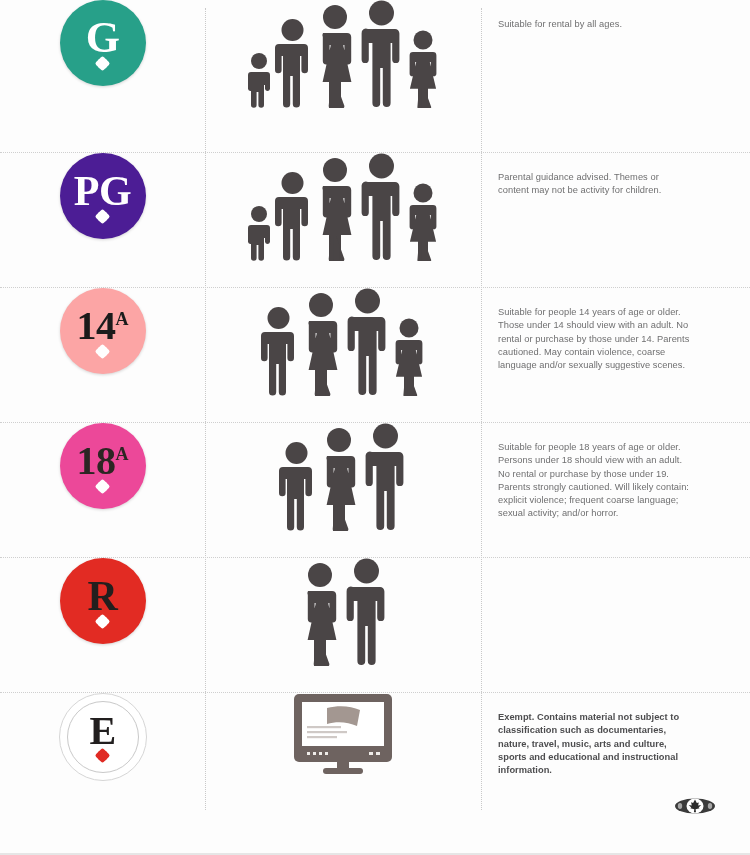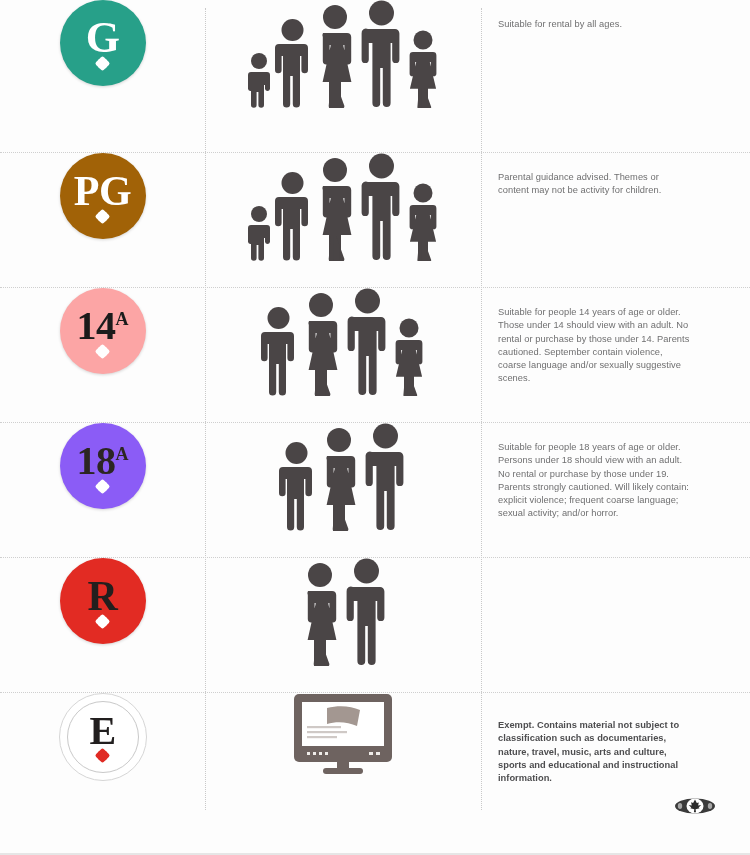--- a/index.html
+++ b/index.html
@@ -76,21 +76,20 @@
     font-size: 9.3px;
     line-height: 13.3px;
     color: #6f6f70;
     letter-spacing: 0.05px;
     margin: 0;
   }
   .desc-text.bold {
     color: #4d4d4f;
     font-weight: bold;
     letter-spacing: 0.02px;
-    margin-top: 8px;
   }
 
   
   .badge {
     position: relative;
     width: 86px;
     height: 86px;
     border-radius: 50%;
     display: flex;
     align-items: center;
@@ -136,29 +135,29 @@
   .badge .diamond::after {
     width: 5px; height: 11px;
     left: 3px; top: 0;
     border-radius: 3px;
   }
 
   .badge-g   { background: #27A089; }
   .badge-g   .glyph { color: #ffffff; font-size: 44px; }
   .badge-g   .diamond { background: #ffffff; }
 
-  .badge-pg  { background: #a16207; text-align: right; }
+  .badge-pg  { background: #4c1d95; text-align: right; }
   .badge-pg  .glyph { color: #ffffff; font-size: 42px; }
   .badge-pg  .diamond { background: #ffffff; }
 
   .badge-14a { background: #fca5a5; }
   .badge-14a .glyph { color: #1b1b1b; font-size: 40px; }
   .badge-14a .diamond { background: #ffffff; }
 
-  .badge-18a { background: #8b5cf6; align-items: center; }
+  .badge-18a { background: #ec4899; align-items: center; }
   .badge-18a .glyph { color: #2c2623; font-size: 40px; }
   .badge-18a .diamond { background: #ffffff; }
 
   .badge-r   { background: #E22B23; }
   .badge-r   .glyph { color: #231f1e; font-size: 42px; }
   .badge-r   .diamond { background: #ffffff; }
 
   .badge-e {
     background: #ffffff;
     border: 1px solid #d6d6d6;
@@ -310,21 +309,21 @@
           </svg>
           <svg class="fig" width="34" height="78" viewBox="0 0 34 78">
             <circle cx="17" cy="10" r="9.5" fill="#4a4546"></circle>
             <path d="M7 22h20a3.4 3.4 0 0 1 3.4 3.4v18a2.8 2.8 0 0 1-5.6 0V32h-.9v.8l6.2 26H3.9l6.2-26V32h-.9v11.4a2.8 2.8 0 0 1-5.6 0v-18A3.4 3.4 0 0 1 7 22z" fill="#4a4546"></path>
             <rect x="12" y="58" width="10" height="20" fill="#4a4546"></rect>
             <path d="M13 58h2.6v19a2.1 2.1 0 0 1-4.2 0zM18.4 58h2.6v19a2.1 2.1 0 0 0 4.2 0z" fill="#4a4546"></path>
           </svg>
         </div>
       </div>
       <div class="cell-desc">
-        <p class="desc-text">Suitable for people 14 years of age or older. Those under 14 should view with an adult. No rental or purchase by those under 14. Parents cautioned. September contain violence, coarse language and/or sexually suggestive scenes.</p>
+        <p class="desc-text">Suitable for people 14 years of age or older. Those under 14 should view with an adult. No rental or purchase by those under 14. Parents cautioned. May contain violence, coarse language and/or sexually suggestive scenes.</p>
       </div>
     </div>
 
     <div class="row" style="height:135px">
       <div class="cell-badge">
         <div class="badge badge-18a">
           <span class="glyph"><span>18</span><span class="sup">A</span></span>
           <span class="diamond"></span>
         </div>
       </div>

